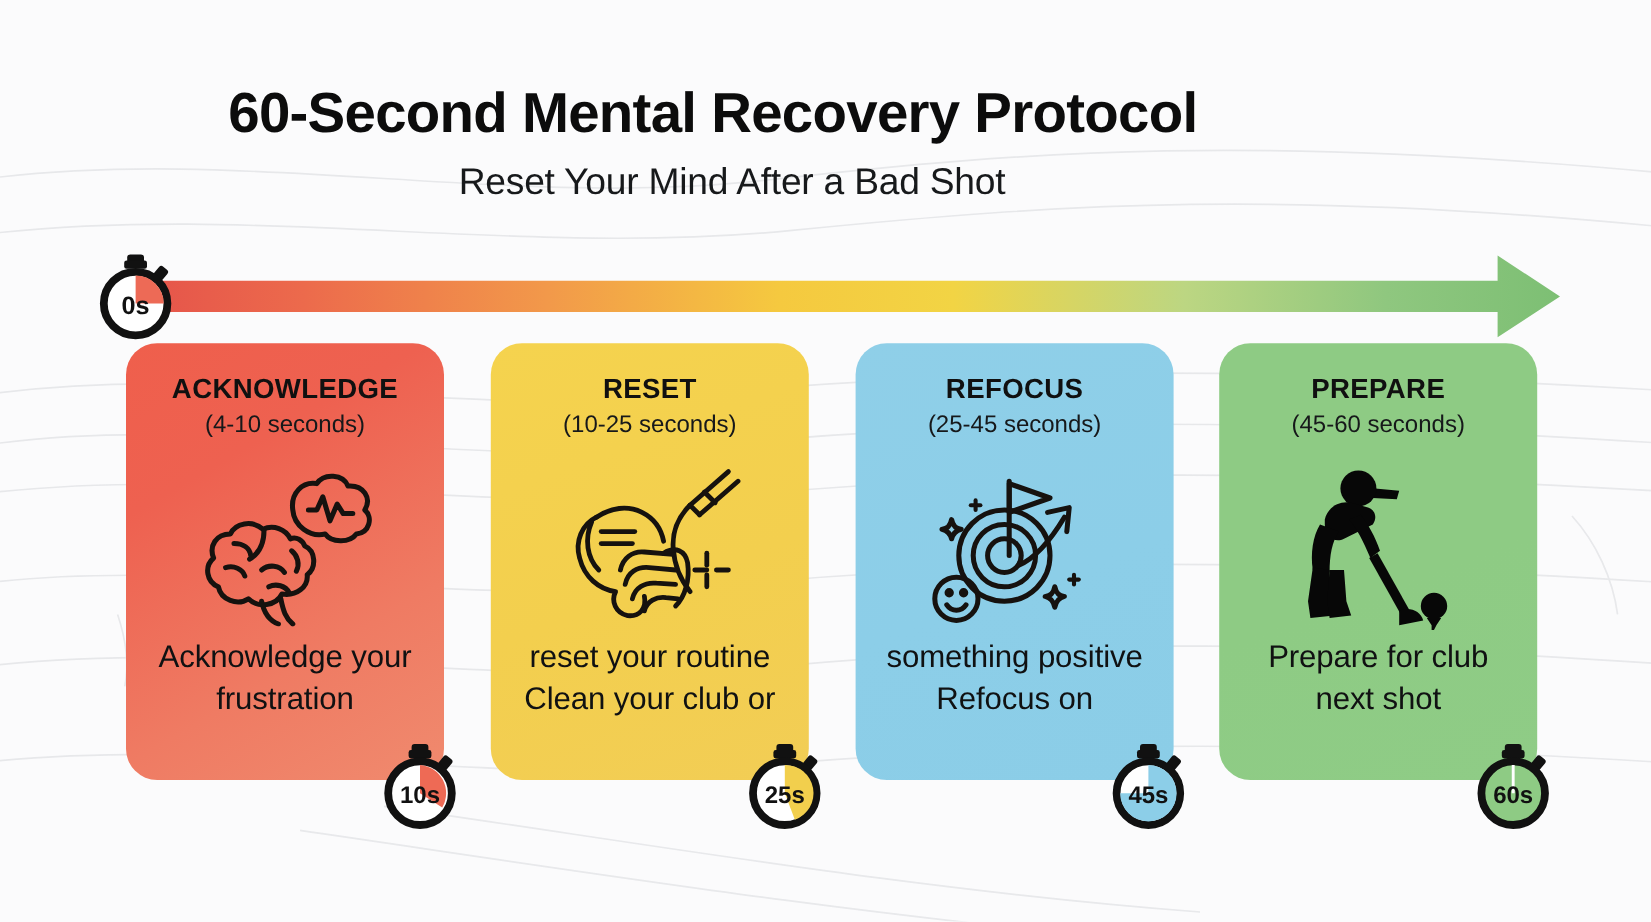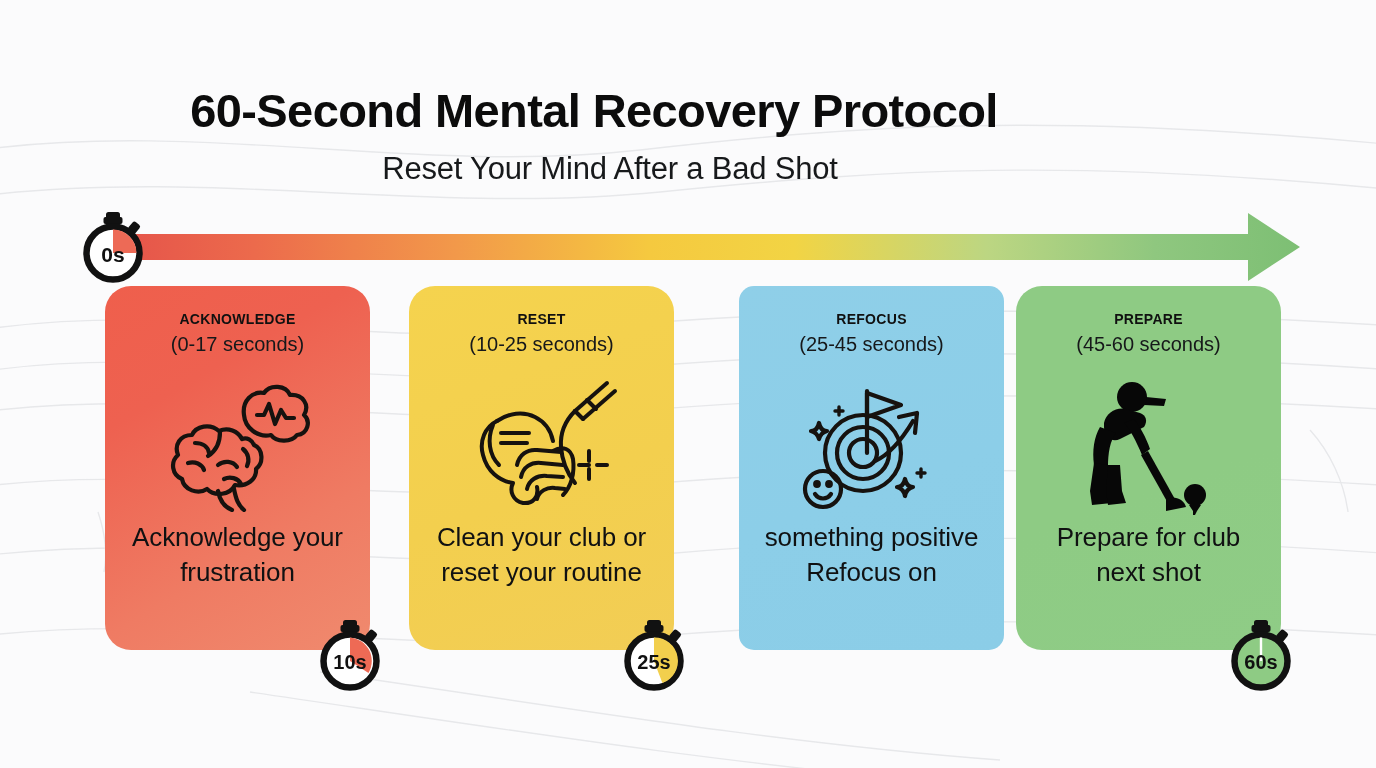--- a/index.html
+++ b/index.html
@@ -15,21 +15,21 @@
   
   #bg-contours {
     position:absolute; inset:0;
     width:1376px; height:768px;
     pointer-events:none;
   }
 
   
   #header {
     position:absolute;
-    top:86px; left:0; width:1188px;
+    top:69px; left:0; width:1188px;
     text-align:center;
   }
   #title {
     font-size:47px;
     font-weight:bold;
     letter-spacing:-0.6px;
     color:#0c0c0c;
     line-height:1.05;
   }
   #subtitle {
@@ -65,21 +65,21 @@
     position:absolute;
     top:0;
     width:265px;
     height:364px;
     border-radius:26px;
     padding:26px 16px 0 16px;
     text-align:center;
     overflow:hidden;
   }
   .card-title {
-    font-size:14px;
+    font-size:23px;
     font-weight:bold;
     letter-spacing:0.3px;
     color:#101010;
     line-height:1.12;
   }
   .card-range {
     margin-top:4px;
     font-size:20px;
     font-weight:400;
     color:#16181a;
@@ -95,21 +95,21 @@
   .card-desc {
     font-size:26px;
     font-weight:400;
     color:#101112;
     line-height:1.35;
     letter-spacing:-0.1px;
   }
 
   .card-1 { left:105px;  background:linear-gradient(150deg,#ef5f4c 0%,#ee6150 28%,#ef7b63 68%,#f08a6e 100%); }
   .card-2 { left:409px;  background:linear-gradient(160deg,#f5d34e 0%,#f3cf4e 55%,#f2cd55 100%); }
-  .card-3 { left:739px;  background:linear-gradient(160deg,#8fcfe8 0%,#8ccee8 55%,#8bcde7 100%);border-radius:15px; }
+  .card-3 { left:713px;  background:linear-gradient(160deg,#8fcfe8 0%,#8ccee8 55%,#8bcde7 100%); }
   .card-4 { left:1016px; background:linear-gradient(160deg,#8ecb84 0%,#8ecb84 55%,#8fcc86 100%); }
 
   
   #bottom-badges { position:absolute; top:0; left:0; width:1376px; height:768px; pointer-events:none;padding-left:12px; }
   #bottom-badges .badge { pointer-events:auto; }
 </style>
 </head>
 <body>
 
 <svg id="bg-contours" viewBox="0 0 1376 768" fill="none">
@@ -163,21 +163,21 @@
       <path d="M 37 43 L 37 19.5 A 23.5 23.5 0 0 1 60.5 43 Z" fill="#ed6a56"></path>
       <text x="37" y="52" text-anchor="middle" font-family="Liberation Sans, sans-serif" font-size="21" font-weight="bold" fill="#111">0s</text>
     </svg>
   </div>
 </div>
 
 <div id="cards">
 
   <div class="card card-1">
     <div class="card-title">ACKNOWLEDGE</div>
-    <div class="card-range">(0-17 seconds)</div>
+    <div class="card-range">(4-10 seconds)</div>
     <div class="card-icon">
       <svg width="160" height="135" viewBox="0 0 160 135" fill="none" stroke="#16120f" stroke-width="4.2" stroke-linecap="round" stroke-linejoin="round">
 
         <path d="M86 38 C84 24, 94 14, 106 16 C112 7, 128 8, 132 18 C145 17, 152 28, 146 38
                  C153 44, 150 57, 139 58 C133 66, 118 65, 113 58 C100 61, 87 51, 86 38 Z"></path>
 
         <path d="M99 38 L106 38 L111 27 L117 47 L123 33 L128 41 L136 41"></path>
 
         <path d="M84 62 C80 54, 70 50, 61 54 C52 46, 38 49, 34 58
                  C22 58, 16 68, 20 78 C12 85, 14 98, 24 102
@@ -226,22 +226,22 @@
         <path d="M70 112 C72 103, 80 98, 90 99 L106 100"></path>
         <path d="M80 122 C82 114, 90 110, 98 111 L108 112"></path>
         <path d="M96 74 C106 68, 114 72, 116 82 C118 96, 114 110, 106 118"></path>
 
         <path d="M132 74 L132 84" stroke-width="4"></path>
         <path d="M132 92 L132 102" stroke-width="4"></path>
         <path d="M122 88 L132 88" stroke-width="4"></path>
         <path d="M140 88 L150 88" stroke-width="4"></path>
       </svg>
     </div>
+    <div class="card-desc">reset your routine</div>
     <div class="card-desc">Clean your club or</div>
-    <div class="card-desc">reset your routine</div>
   </div>
 
   <div class="card card-3">
     <div class="card-title">REFOCUS</div>
     <div class="card-range">(25-45 seconds)</div>
     <div class="card-icon">
       <svg width="170" height="135" viewBox="0 0 170 135" fill="none" stroke="#16120f" stroke-width="4.2" stroke-linecap="round" stroke-linejoin="round">
 
         <circle cx="76" cy="76" r="38"></circle>
         <circle cx="76" cy="76" r="26"></circle>
@@ -326,20 +326,30 @@
     <svg width="74" height="74" viewBox="0 0 74 74" fill="none">
       <rect x="30" y="2" width="14" height="9" rx="2.5" fill="#111"></rect>
       <rect x="27.5" y="7" width="19" height="7" rx="2" fill="#111"></rect>
       <rect x="54" y="12" width="9" height="11" rx="2.5" fill="#111" transform="rotate(40 58 17)"></rect>
       <circle cx="37" cy="43" r="26.5" fill="#ffffff" stroke="#111" stroke-width="6.5"></circle>
       <path d="M 37 43 L 37 19.5 A 23.5 23.5 0 0 1 45.4 65.1 Z" fill="#f2cf4d"></path>
       <text x="37" y="51" text-anchor="middle" font-family="Liberation Sans, sans-serif" font-size="20" font-weight="bold" fill="#111">25s</text>
     </svg>
   </div>
 
+  <div class="badge" style="left:920px; top:618px;">
+    <svg width="74" height="74" viewBox="0 0 74 74" fill="none">
+      <rect x="30" y="2" width="14" height="9" rx="2.5" fill="#111"></rect>
+      <rect x="27.5" y="7" width="19" height="7" rx="2" fill="#111"></rect>
+      <rect x="54" y="12" width="9" height="11" rx="2.5" fill="#111" transform="rotate(40 58 17)"></rect>
+      <circle cx="37" cy="43" r="26.5" fill="#ffffff" stroke="#111" stroke-width="6.5"></circle>
+      <path d="M 37 43 L 37 19.5 A 23.5 23.5 0 1 1 13.5 43 Z" fill="#8ccee8"></path>
+      <text x="37" y="51" text-anchor="middle" font-family="Liberation Sans, sans-serif" font-size="20" font-weight="bold" fill="#111">45s</text>
+    </svg>
+  </div>
 
   <div class="badge" style="left:1224px; top:618px;">
     <svg width="74" height="74" viewBox="0 0 74 74" fill="none">
       <rect x="30" y="2" width="14" height="9" rx="2.5" fill="#111"></rect>
       <rect x="27.5" y="7" width="19" height="7" rx="2" fill="#111"></rect>
       <rect x="54" y="12" width="9" height="11" rx="2.5" fill="#111" transform="rotate(40 58 17)"></rect>
       <circle cx="37" cy="43" r="26.5" fill="#8ecb84" stroke="#111" stroke-width="6.5"></circle>
       <path d="M 37 43 L 37 19.5" stroke="#ffffff" stroke-width="2.4"></path>
       <text x="37" y="51" text-anchor="middle" font-family="Liberation Sans, sans-serif" font-size="20" font-weight="bold" fill="#111">60s</text>
     </svg>

